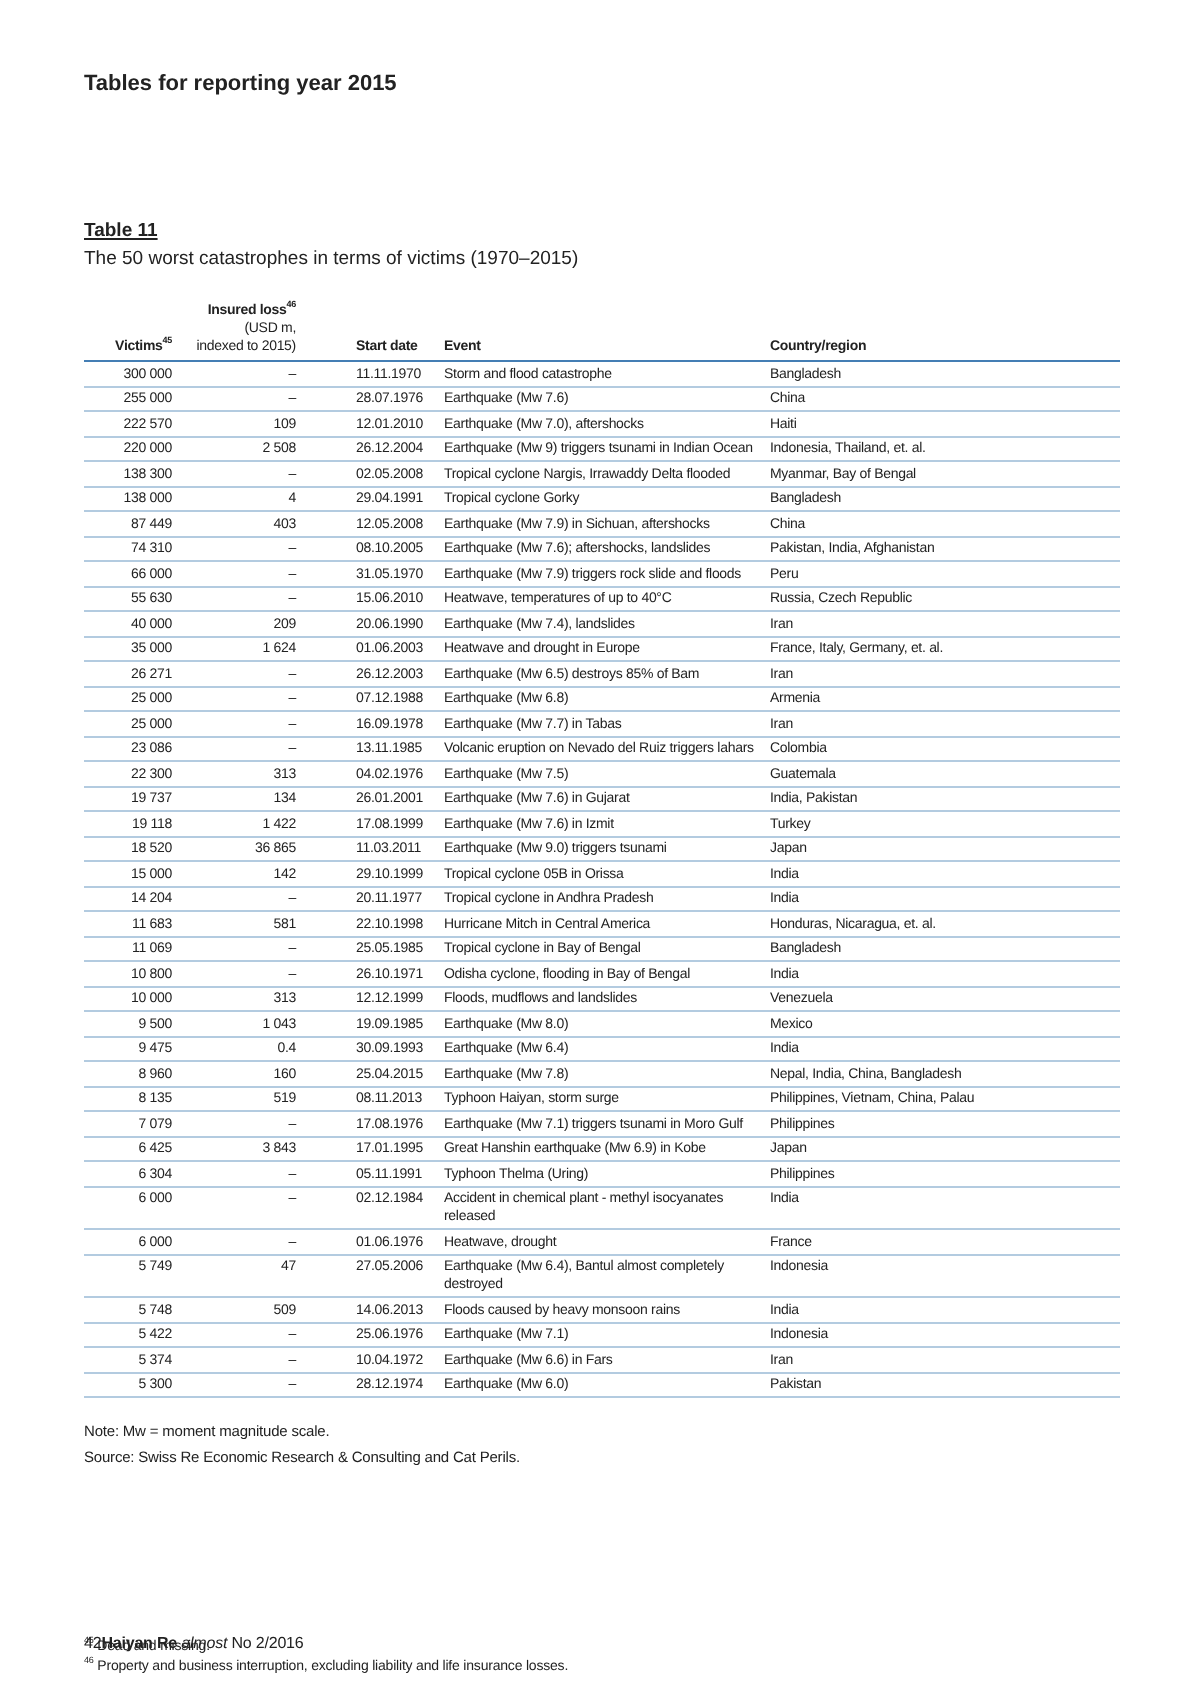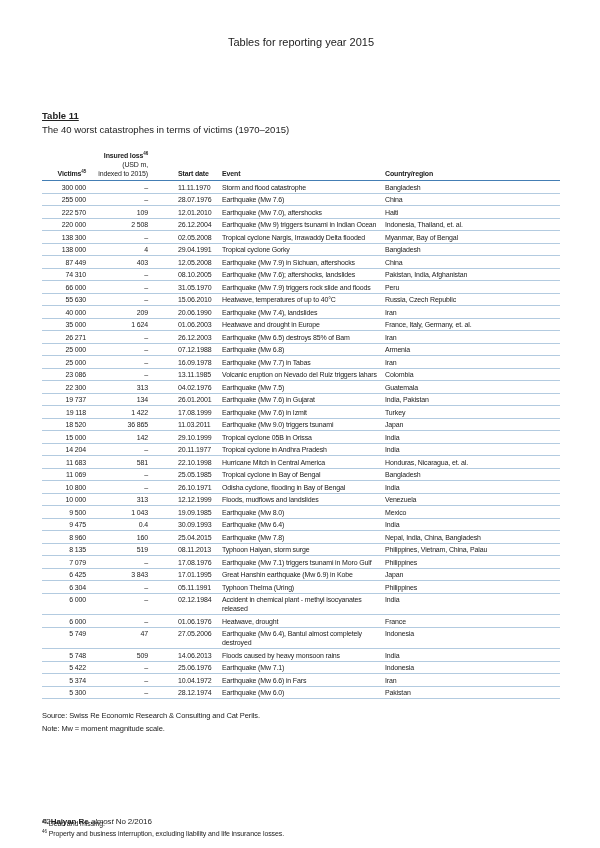--- a/index.html
+++ b/index.html
@@ -6,21 +6,21 @@
   .page{
     position:relative;
     width:600px;height:848px;
     background:#ffffff;
     font-family:"Liberation Sans",sans-serif;
     color:#222;
     box-sizing:border-box;
     padding:36px 40px 0 42px;
     overflow:hidden;
   }
-  .section-title{font-size:11px;font-weight:normal;letter-spacing:0;text-align:center;}
+  .section-title{font-size:11px;font-weight:bold;letter-spacing:0;}
   .table-label{font-size:9.5px;font-weight:bold;margin-top:62px;text-decoration:underline;}
   .table-caption{font-size:9.5px;margin-top:3px;}
   .cat-table{margin-top:16px;font-size:7px;letter-spacing:-0.15px;}
   .grid-row{
     display:grid;
     grid-template-columns:46px 62px 68px 1fr 177px;
     align-items:end;
   }
   .cell{line-height:9px;}
   .c-victims{text-align:right;padding-right:2px;}
@@ -50,21 +50,21 @@
   .page-footer .pub{font-style:italic;}
 </style>
 </head>
 <body>
 
 <div class="page">
 
   <div class="section-title">Tables for reporting year 2015</div>
 
   <div class="table-label">Table 11</div>
-  <div class="table-caption">The 40 worst catastrophes in terms of victims (1970–2015)</div>
+  <div class="table-caption">The 50 worst catastrophes in terms of victims (1970–2015)</div>
 
   <div class="cat-table">
     <div class="grid-row thead">
       <div class="cell c-victims th">
         <span>Victims</span><sup>45</sup>
       </div>
       <div class="cell c-insured insured-stack">
         <div class="bold"><span>Insured loss</span><sup>46</sup></div>
         <div>(USD m,</div>
         <div>indexed to 2015)</div>
@@ -355,22 +355,22 @@
         <div class="cell c-victims">5 300</div>
         <div class="cell c-insured">–</div>
         <div class="cell c-date">28.12.1974</div>
         <div class="cell c-event">Earthquake (Mw 6.0)</div>
         <div class="cell c-country">Pakistan</div>
       </div>
       </div>
   </div>
 
   <div class="note-block">
+    <div>Note: Mw = moment magnitude scale.</div>
     <div>Source: Swiss Re Economic Research &amp; Consulting and Cat Perils.</div>
-    <div>Note: Mw = moment magnitude scale.</div>
   </div>
 
   <div class="footnotes">
 
   <div class="footnote"><sup>45</sup> <span>Dead and missing.</span></div>
       <div class="footnote"><sup>46</sup> <span>Property and business interruption, excluding liability and life insurance losses.</span></div>
     </div>
 
   <div class="page-footer">
     <span class="pagenum">42</span><span class="brand">Haiyan Re</span> <span class="pub">almost</span> <span>No 2/2016</span>

